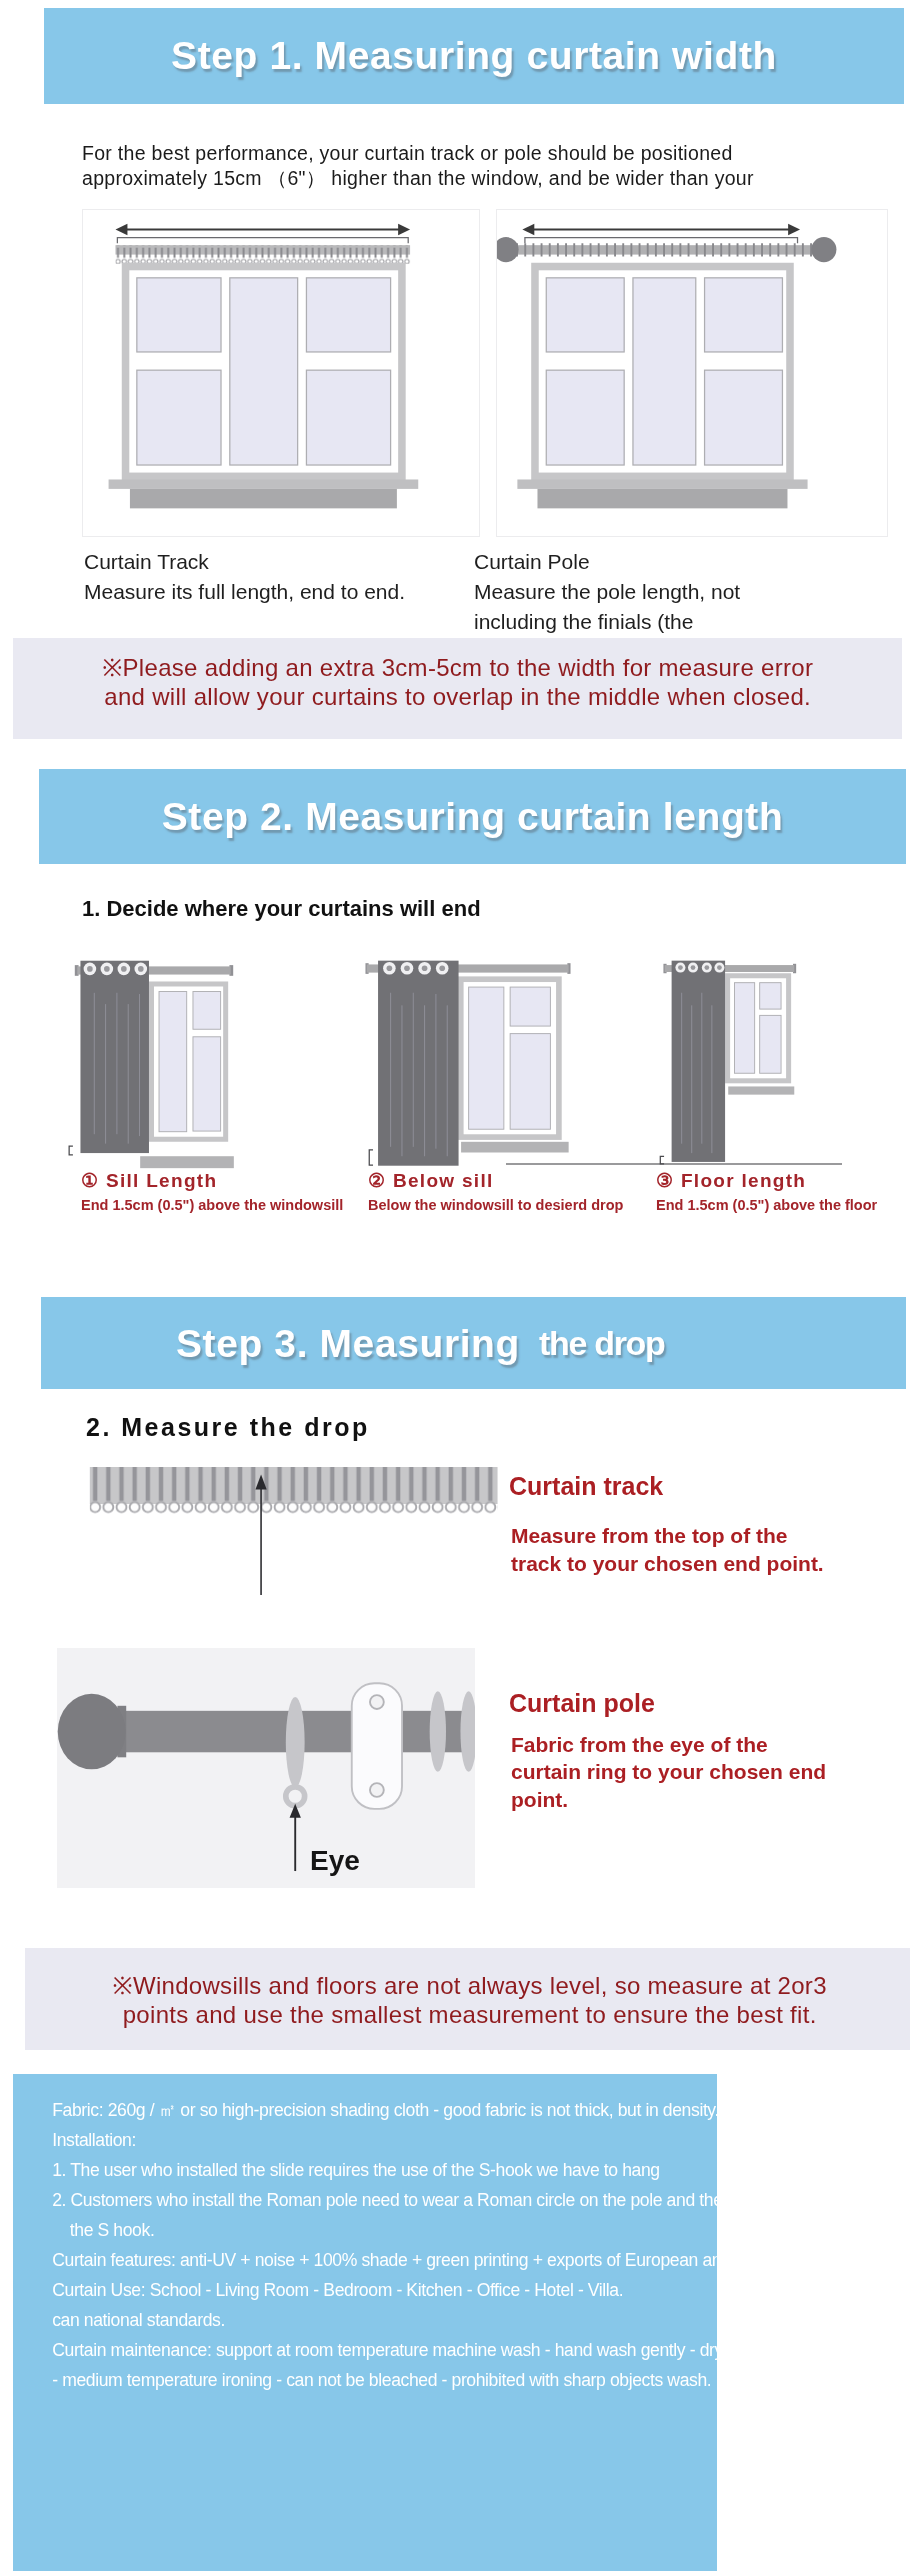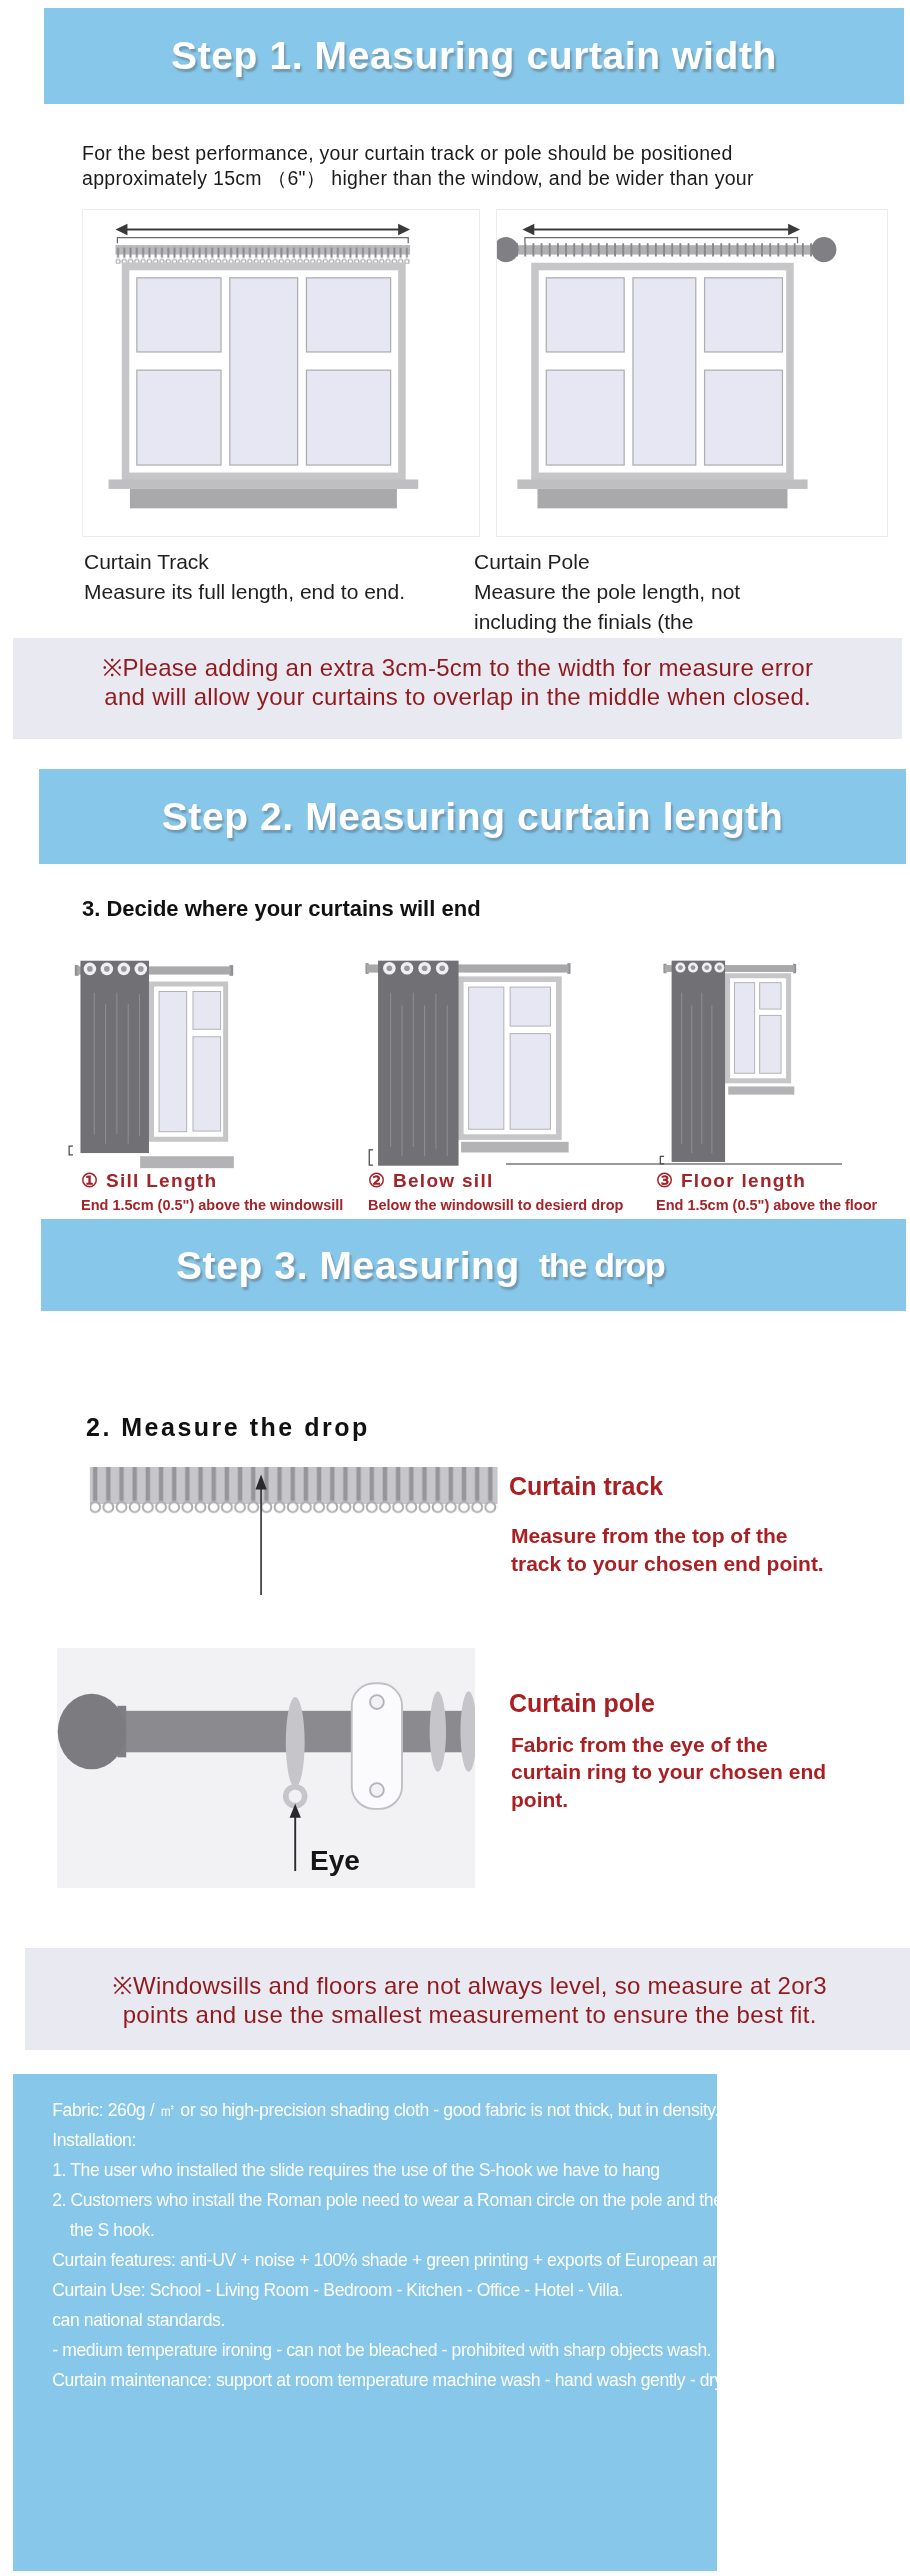--- a/index.html
+++ b/index.html
@@ -151,21 +151,21 @@
 
   <div class="abs note" style="left:13.2px;top:638px;width:889px;height:101px;padding-top:15px;box-sizing:border-box;">
     <div class="note-line">※Please adding an extra 3cm-5cm to the width for measure error</div>
     <div class="note-line">and will allow your curtains to overlap in the middle when closed.</div>
   </div>
 
   <div class="abs band" style="left:39px;top:769px;width:867px;height:95px;">
     <span class="band-title pad-line">Step 2. Measuring curtain length</span>
   </div>
 
-  <div class="abs sub-heading s1" style="left:82px;top:896px;">3. Decide where your curtains will end</div>
+  <div class="abs sub-heading s1" style="left:82px;top:896px;">1. Decide where your curtains will end</div>
 
   <div class="abs figplain" style="left:66px;top:955px;width:176px;height:217px;">
     <svg width="176" height="217" viewBox="0 0 280 345">
       <g>
         <rect x="132" y="42" width="126" height="255" fill="#c6c6c8"></rect>
         <rect x="140" y="50" width="110" height="239" fill="#ffffff"></rect>
         <rect x="148" y="58" width="44" height="223" fill="#e7e7f3" stroke="#aeaeb2" stroke-width="1.5"></rect>
         <rect x="202" y="58" width="44" height="60" fill="#e7e7f3" stroke="#aeaeb2" stroke-width="1.5"></rect>
         <rect x="202" y="130" width="44" height="150" fill="#e7e7f3" stroke="#aeaeb2" stroke-width="1.5"></rect>
         <rect x="118" y="320" width="149" height="19" fill="#b3b3b5"></rect>
@@ -262,21 +262,21 @@
 
   <div class="abs opt-label" style="left:81px;top:1169px;">① Sill Length</div>
   <div class="abs opt-desc" style="left:81px;top:1197px;">End 1.5cm (0.5") above the windowsill</div>
 
   <div class="abs opt-label" style="left:368px;top:1169px;">② Below sill</div>
   <div class="abs opt-desc" style="left:368px;top:1197px;">Below the windowsill to desierd drop</div>
 
   <div class="abs opt-label" style="left:656px;top:1169px;">③ Floor length</div>
   <div class="abs opt-desc" style="left:656px;top:1197px;">End 1.5cm (0.5") above the floor</div>
 
-  <div class="abs band" style="left:41px;top:1219px;width:865px;height:92px;justify-content:flex-start;padding-left:135px;box-sizing:border-box;align-items:center;">
+  <div class="abs band" style="left:41px;top:1297px;width:865px;height:92px;justify-content:flex-start;padding-left:135px;box-sizing:border-box;align-items:center;">
     <span class="band-title">Step 3. Measuring</span>
     <span class="band-title-sub">the drop</span>
   </div>
 
   <div class="abs sub-heading s2" style="left:86px;top:1413px;">2. Measure the drop</div>
 
   <div class="abs figplain" style="left:88px;top:1462px;width:412px;height:138px;">
     <svg width="412" height="138" viewBox="0 0 655 220">
       <defs>
         <pattern id="trackC" width="21" height="90" patternUnits="userSpaceOnUse">
@@ -338,18 +338,18 @@
 
   <div class="abs footer-box" style="left:13.2px;top:2074px;width:704px;height:497px;">
     <div class="fline">Fabric: 260g / ㎡ or so high-precision shading cloth - good fabric is not thick, but in density.</div>
     <div class="fline">Installation:</div>
     <div class="fline">1. The user who installed the slide requires the use of the S-hook we have to hang</div>
     <div class="fline">2. Customers who install the Roman pole need to wear a Roman circle on the pole and then use</div>
     <div class="fline indent">the S hook.</div>
     <div class="fline">Curtain features: anti-UV + noise + 100% shade + green printing + exports of European and Ameri-</div>
     <div class="fline">Curtain Use: School - Living Room - Bedroom - Kitchen - Office - Hotel - Villa.</div>
     <div class="fline">can national standards.</div>
+    <div class="fline">Curtain maintenance: support at room temperature machine wash - hand wash gently - dry cleaning</div>
     <div class="fline">- medium temperature ironing - can not be bleached - prohibited with sharp objects wash.</div>
-    <div class="fline">Curtain maintenance: support at room temperature machine wash - hand wash gently - dry cleaning</div>
   </div>
 
 </div>
 
 
 </body></html>

